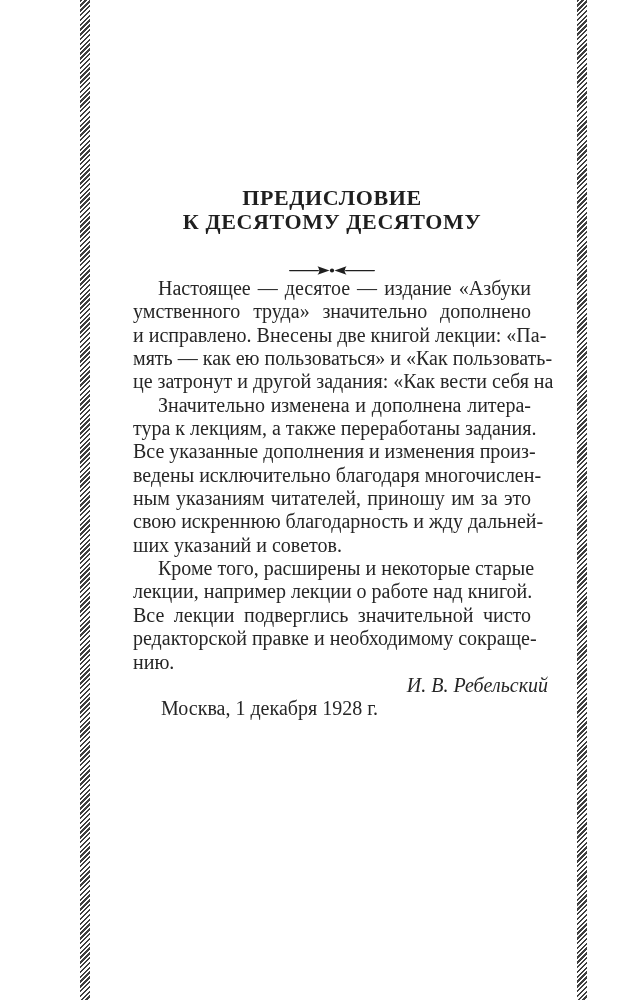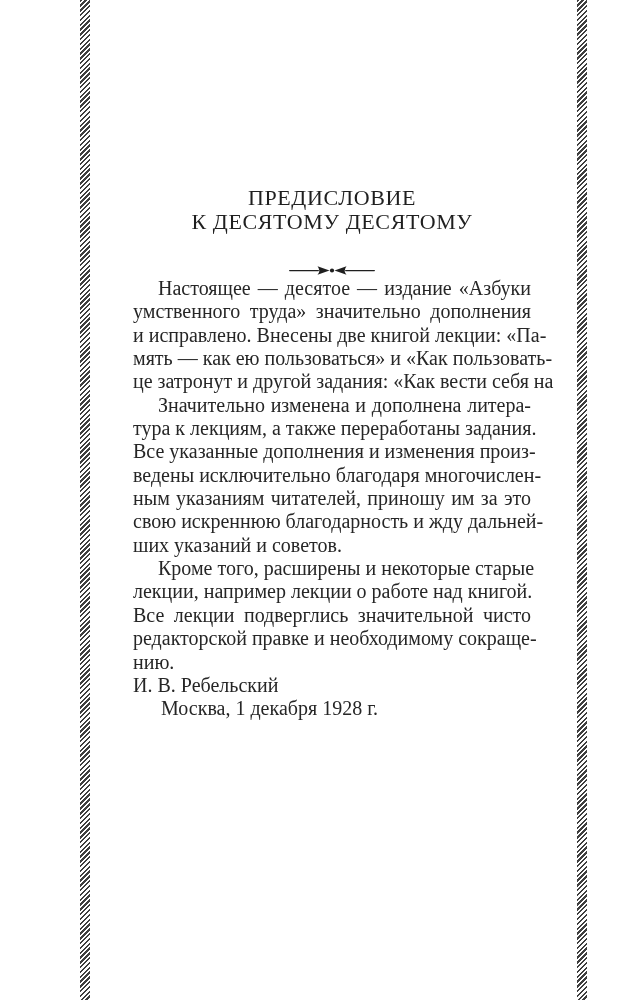--- a/index.html
+++ b/index.html
@@ -22,21 +22,21 @@
 
   .content {
     position: absolute;
     left: 133px; top: 0;
     width: 398px;
   }
   .title {
     margin: 0;
     padding-top: 186px;
     font-size: 22px;
-    font-weight: normal;
+    font-weight: bold;
     line-height: 24px;
     text-align: center;
     letter-spacing: 0.6px;
     color: #1f1f1f;
   }
   .title-line { display: block; }
 
   .ornament {
     margin-top: 30px;
     height: 13px;
@@ -52,21 +52,22 @@
   .para { text-align: justify; }
   .para .line {
     white-space: nowrap;
     text-align: justify;
     text-align-last: justify;
   }
   .para .line.first { padding-left: 25px; }
   .para .line.last  { text-align-last: left; }
 
   .signature {
-    text-align: left;
+    text-align: right;
+    font-style: italic;
     margin-right: -17px;
     line-height: 23.35px;
   }
   .dateline {
     padding-left: 28px;
     line-height: 23.35px;
   }
 </style>
 </head>
 <body>
@@ -89,21 +90,21 @@
         <circle cx="43" cy="6.5" r="2.1"></circle>
         <path d="M45.5,6.5 L57.5,2.2 Q54,6.5 57.5,10.8 Z"></path>
         <rect x="56" y="5.9" width="30" height="1.4" rx="0.7"></rect>
       </g>
     </svg>
   </div>
 
   <section class="body-text">
     <div class="para">
         <div class="line first">Настоящее — десятое — издание «Азбуки</div>
-        <div class="line">умственного труда» значительно дополнения</div>
+        <div class="line">умственного труда» значительно дополнено</div>
         <div class="line">и исправлено. Внесены две книгой лекции: «Па-</div>
         <div class="line">мять — как ею пользоваться» и «Как пользовать-</div>
         <div class="line">це затронут и другой задания: «Как вести себя на</div>
       </div>
     <div class="para">
         <div class="line first">Значительно изменена и дополнена литера-</div>
         <div class="line">тура к лекциям, а также переработаны задания.</div>
         <div class="line">Все указанные дополнения и изменения произ-</div>
         <div class="line">ведены исключительно благодаря многочислен-</div>
         <div class="line">ным указаниям читателей, приношу им за это</div>

